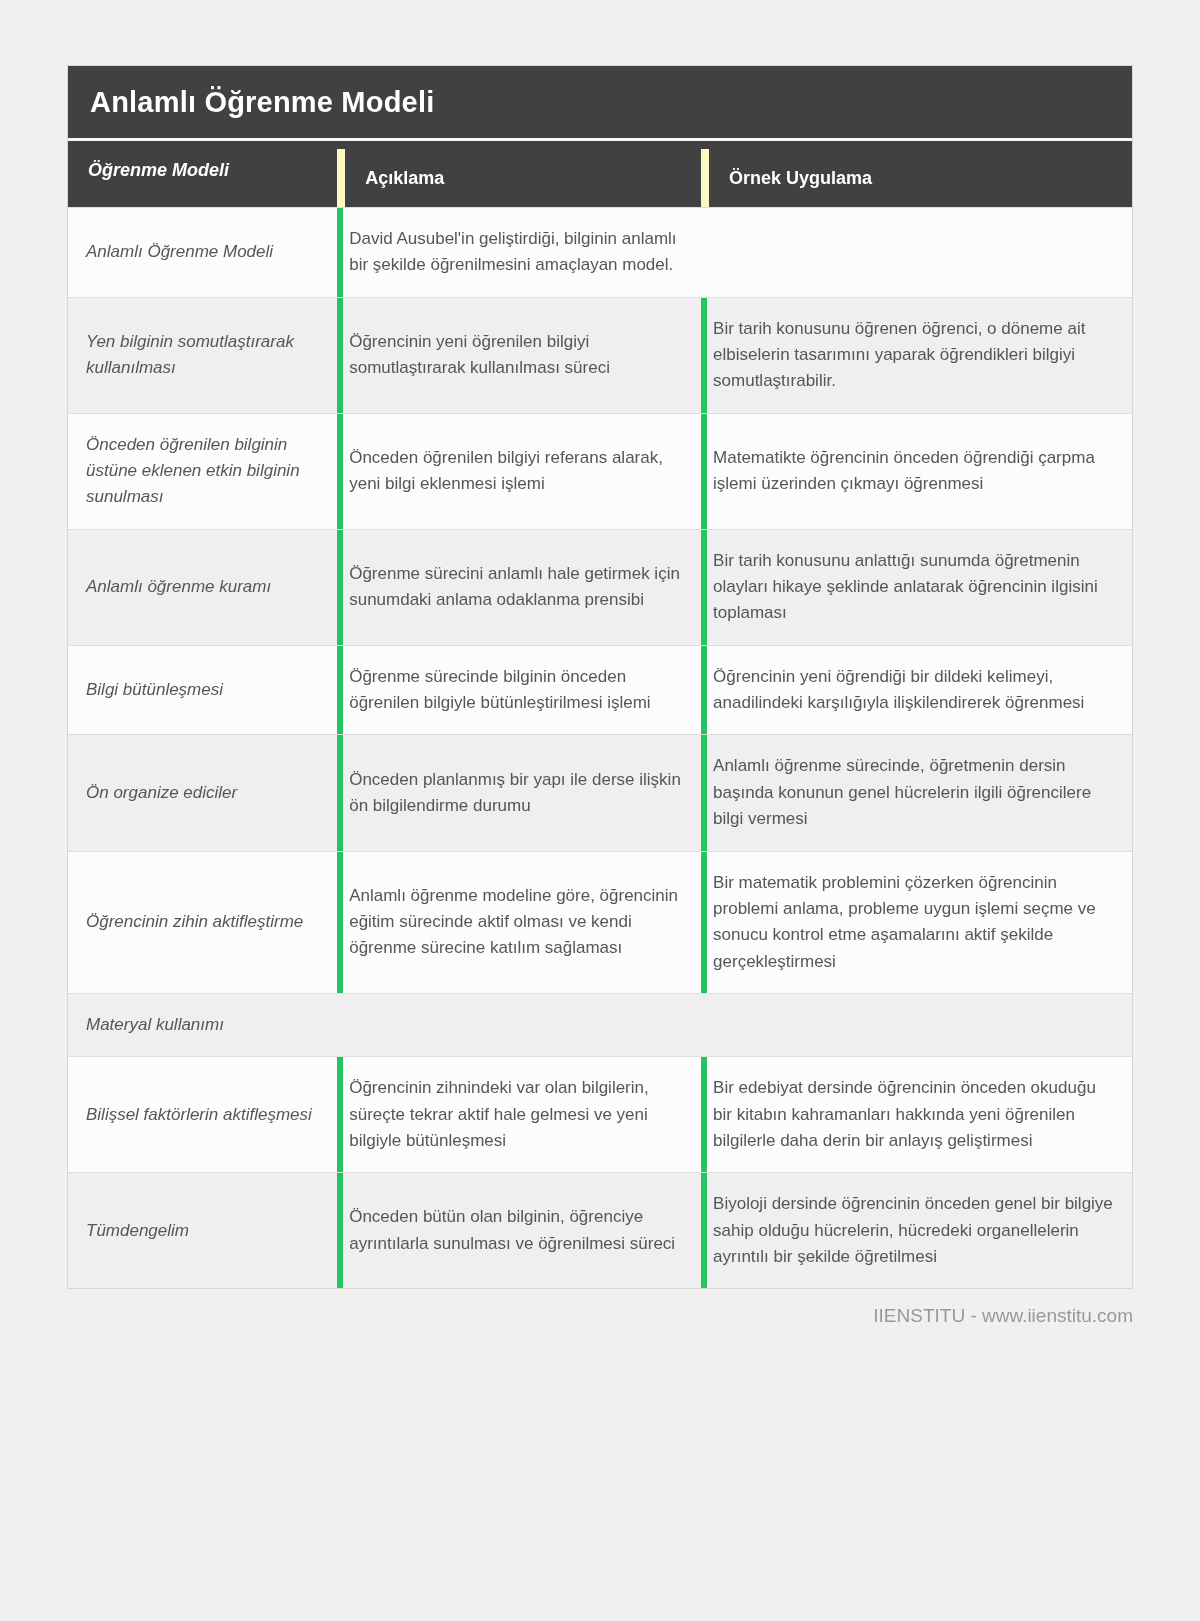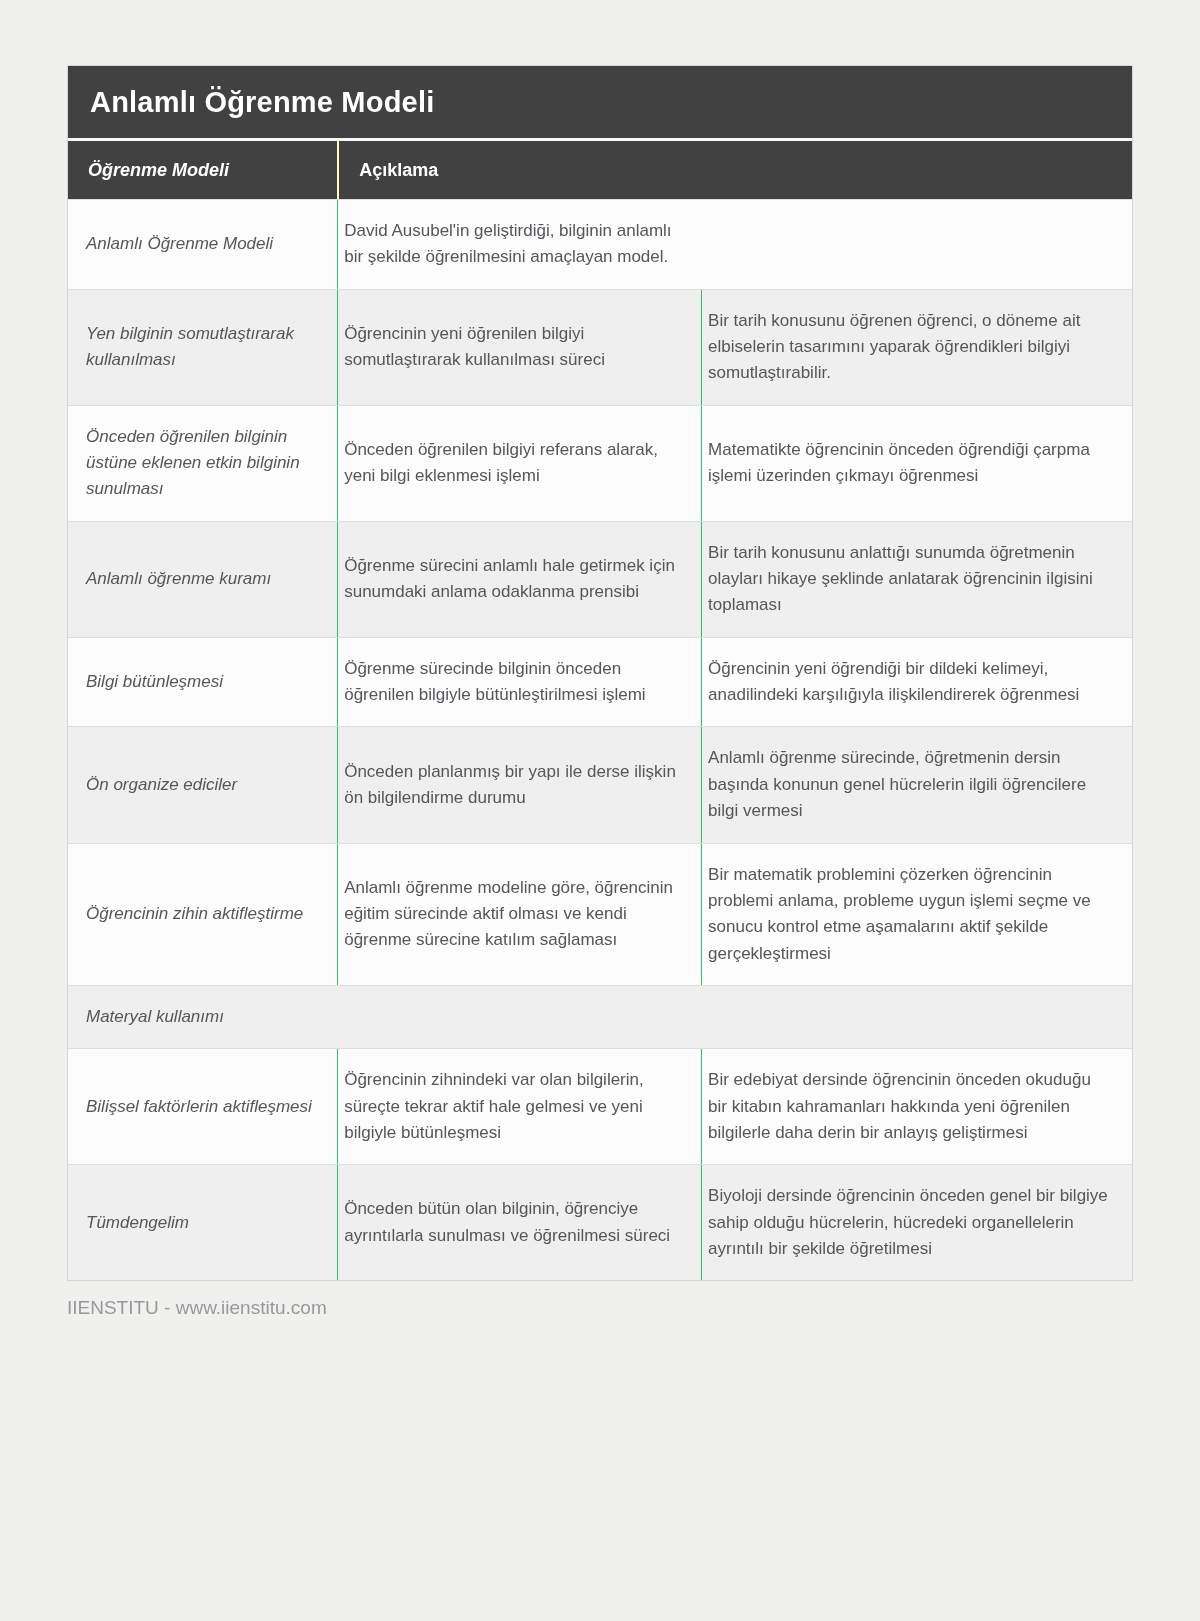--- a/index.html
+++ b/index.html
@@ -43,21 +43,21 @@
   }
 
   .th {
     color: var(--header-text, #ffffff);
     font-size: 18px;
     font-weight: bold;
     line-height: 26px;
     padding: 16px 20px;
   }
 
-  .th + .th { border-left: 2px solid #fef9c3; }
+  .th + .th { border-left: 8px solid #fef9c3; margin-top: 8px; }
 
   .col-model   { width: 25.3%; font-style: italic; }
   .col-aciklama{ width: 34.2%; }
   .col-ornek   { width: 40.5%; }
 
   .row {
     display: flex;
     background: var(--row-bg, #fcfcfc);
     border-top: 1px solid #dedede;
   }
@@ -67,43 +67,44 @@
   .td {
     padding: 18px;
     color: var(--body-text, #55565a);
     font-size: 17px;
     line-height: 1.55;
     display: flex;
     flex-direction: column;
     justify-content: center;
   }
 
-  .td + .td { border-left: 1px solid #22c55e; padding-left: 6px; }
+  .td + .td { border-left: 6px solid #22c55e; padding-left: 6px; }
 
   .footer {
-    text-align: left;
+    text-align: right;
     margin-top: 16px;
     padding-bottom: 30px;
     color: var(--footer-text, #97999b);
     font-size: 19px;
   }
 </style>
 </head>
 <body>
 
 <div class="page">
   <div class="card">
 
     <div class="title-bar">
       <h1>Anlamlı Öğrenme Modeli</h1>
     </div>
 
     <div class="thead">
       <div class="th col-model">Öğrenme Modeli</div>
       <div class="th col-aciklama">Açıklama</div>
+      <div class="th col-ornek">Örnek Uygulama</div>
     </div>
 
     <div class="tbody">
   <div class="row">
     <div class="td col-model">Anlamlı Öğrenme Modeli</div>
     <div class="td col-aciklama">David Ausubel'in geliştirdiği, bilginin anlamlı bir şekilde öğrenilmesini amaçlayan model.</div>
   </div>
 
   <div class="row">
     <div class="td col-model">Yen bilginin somutlaştırarak kullanılması</div>

